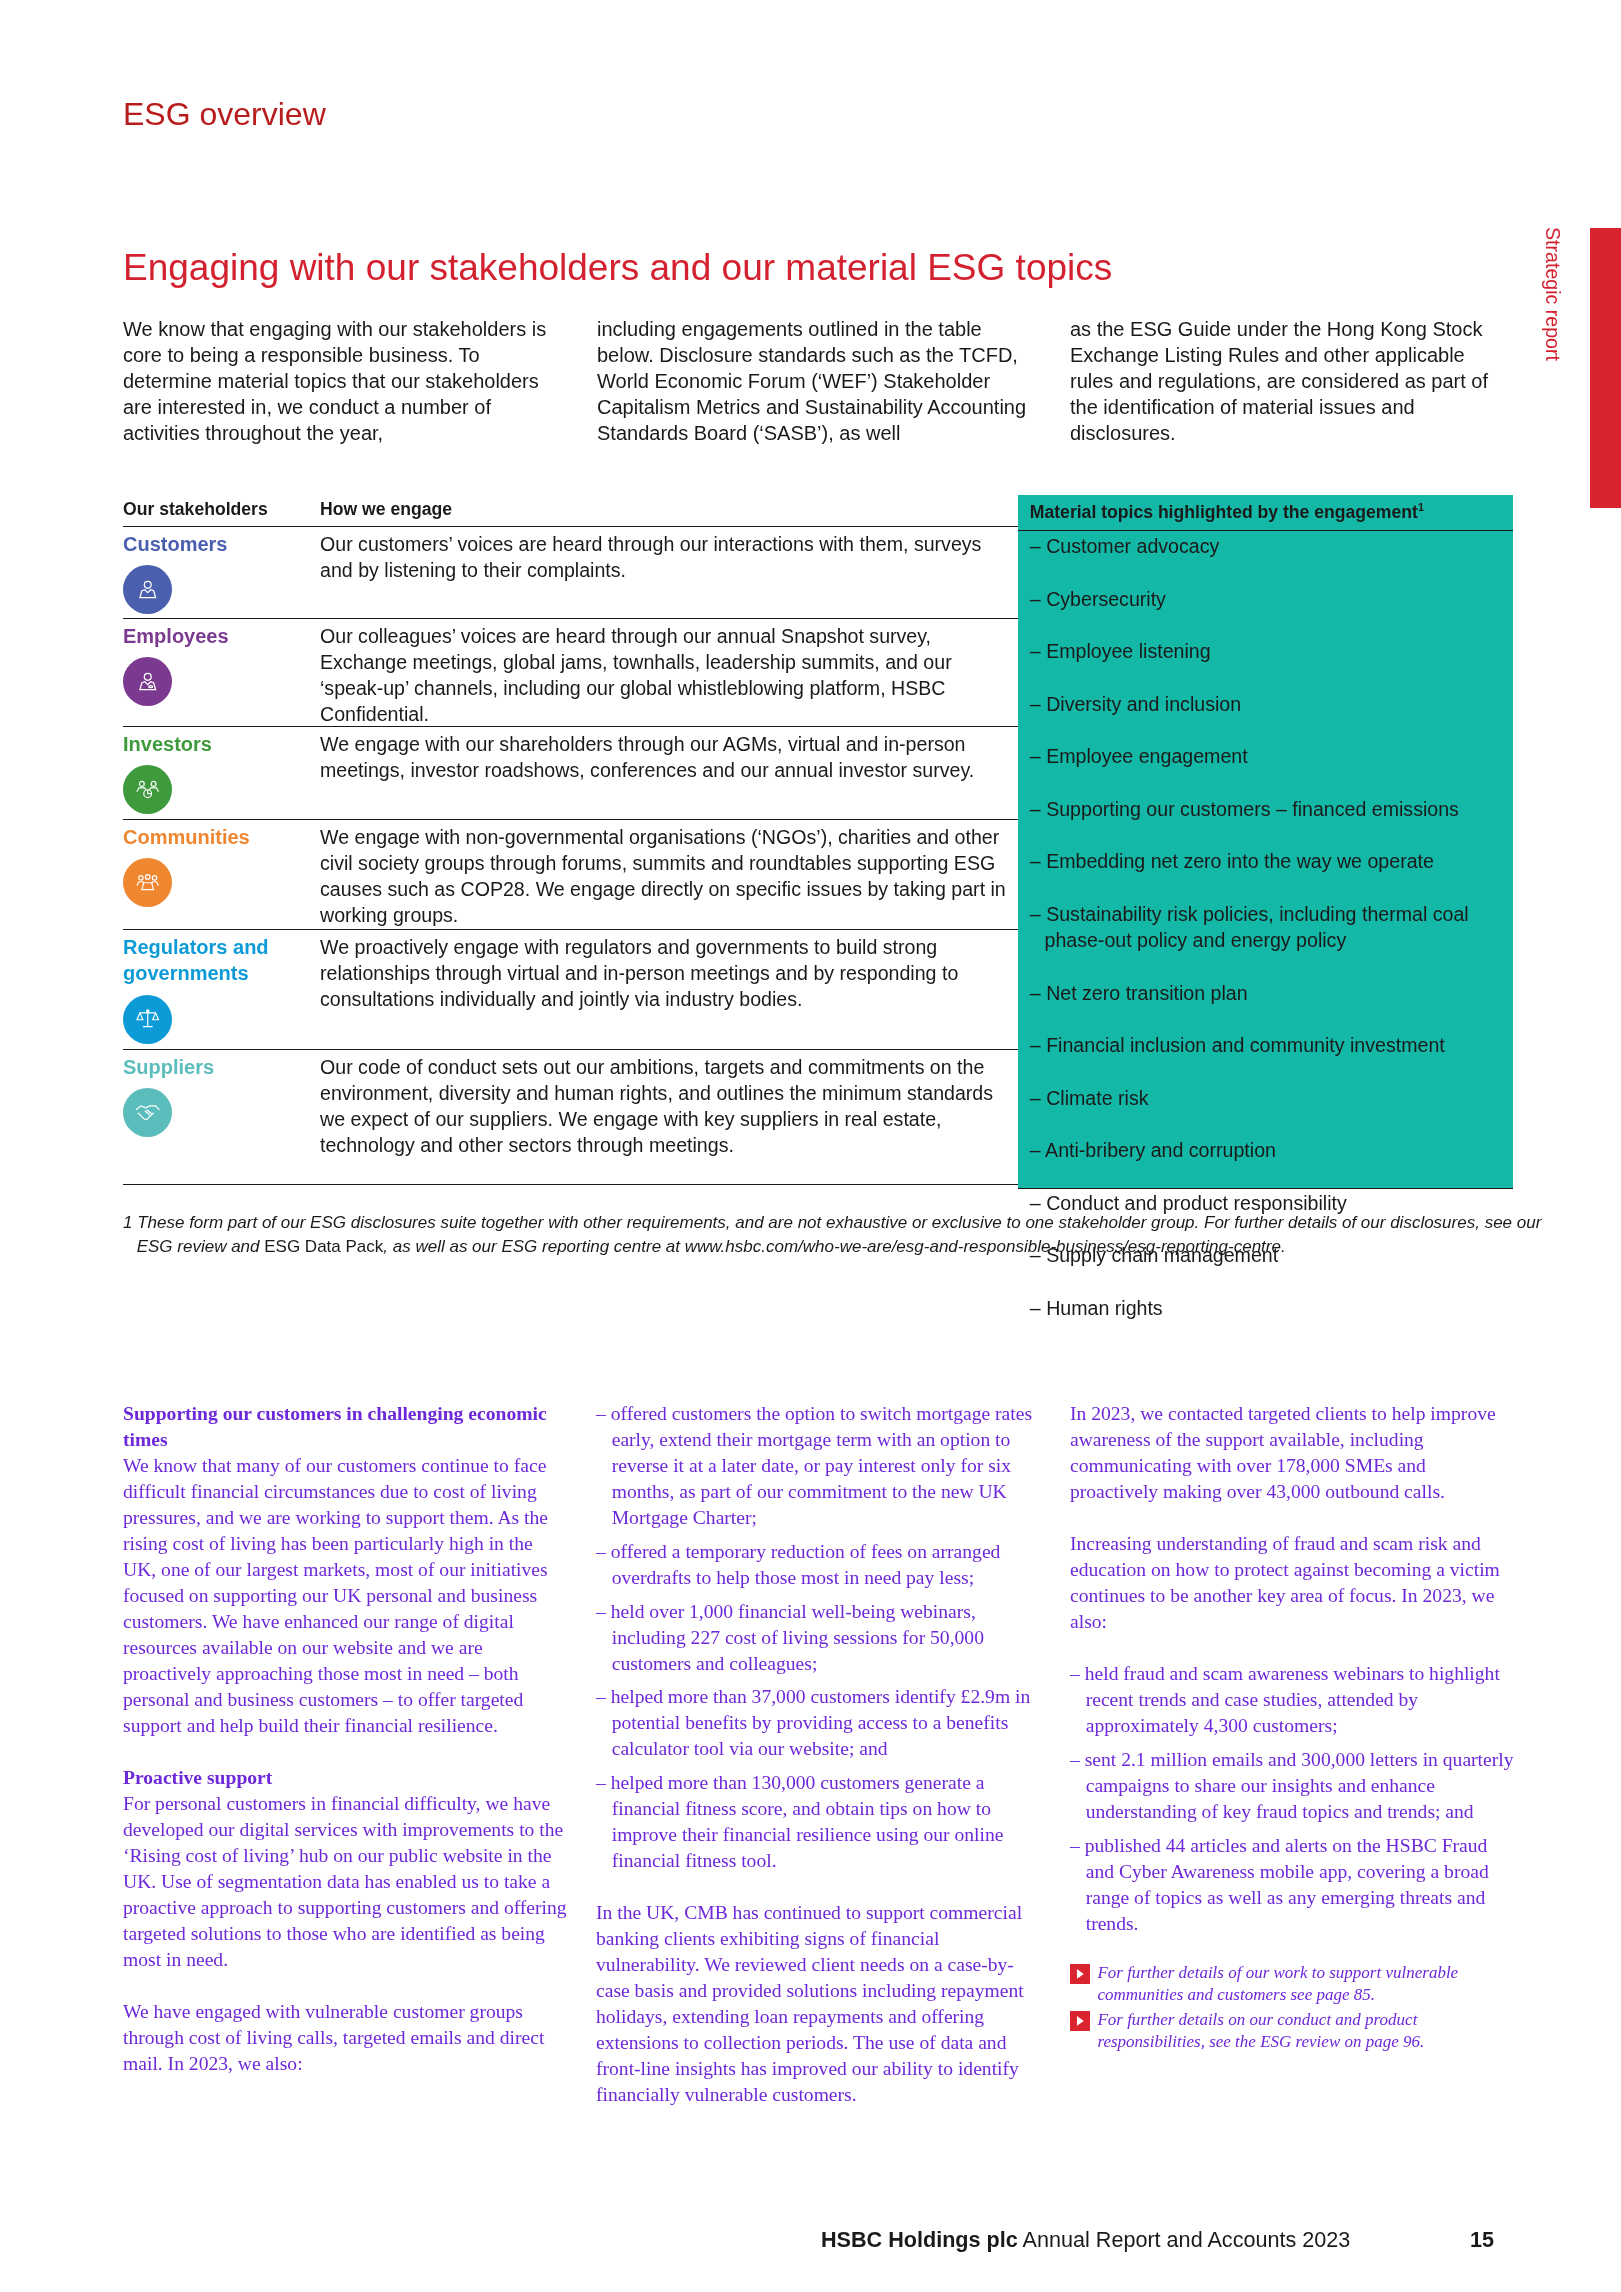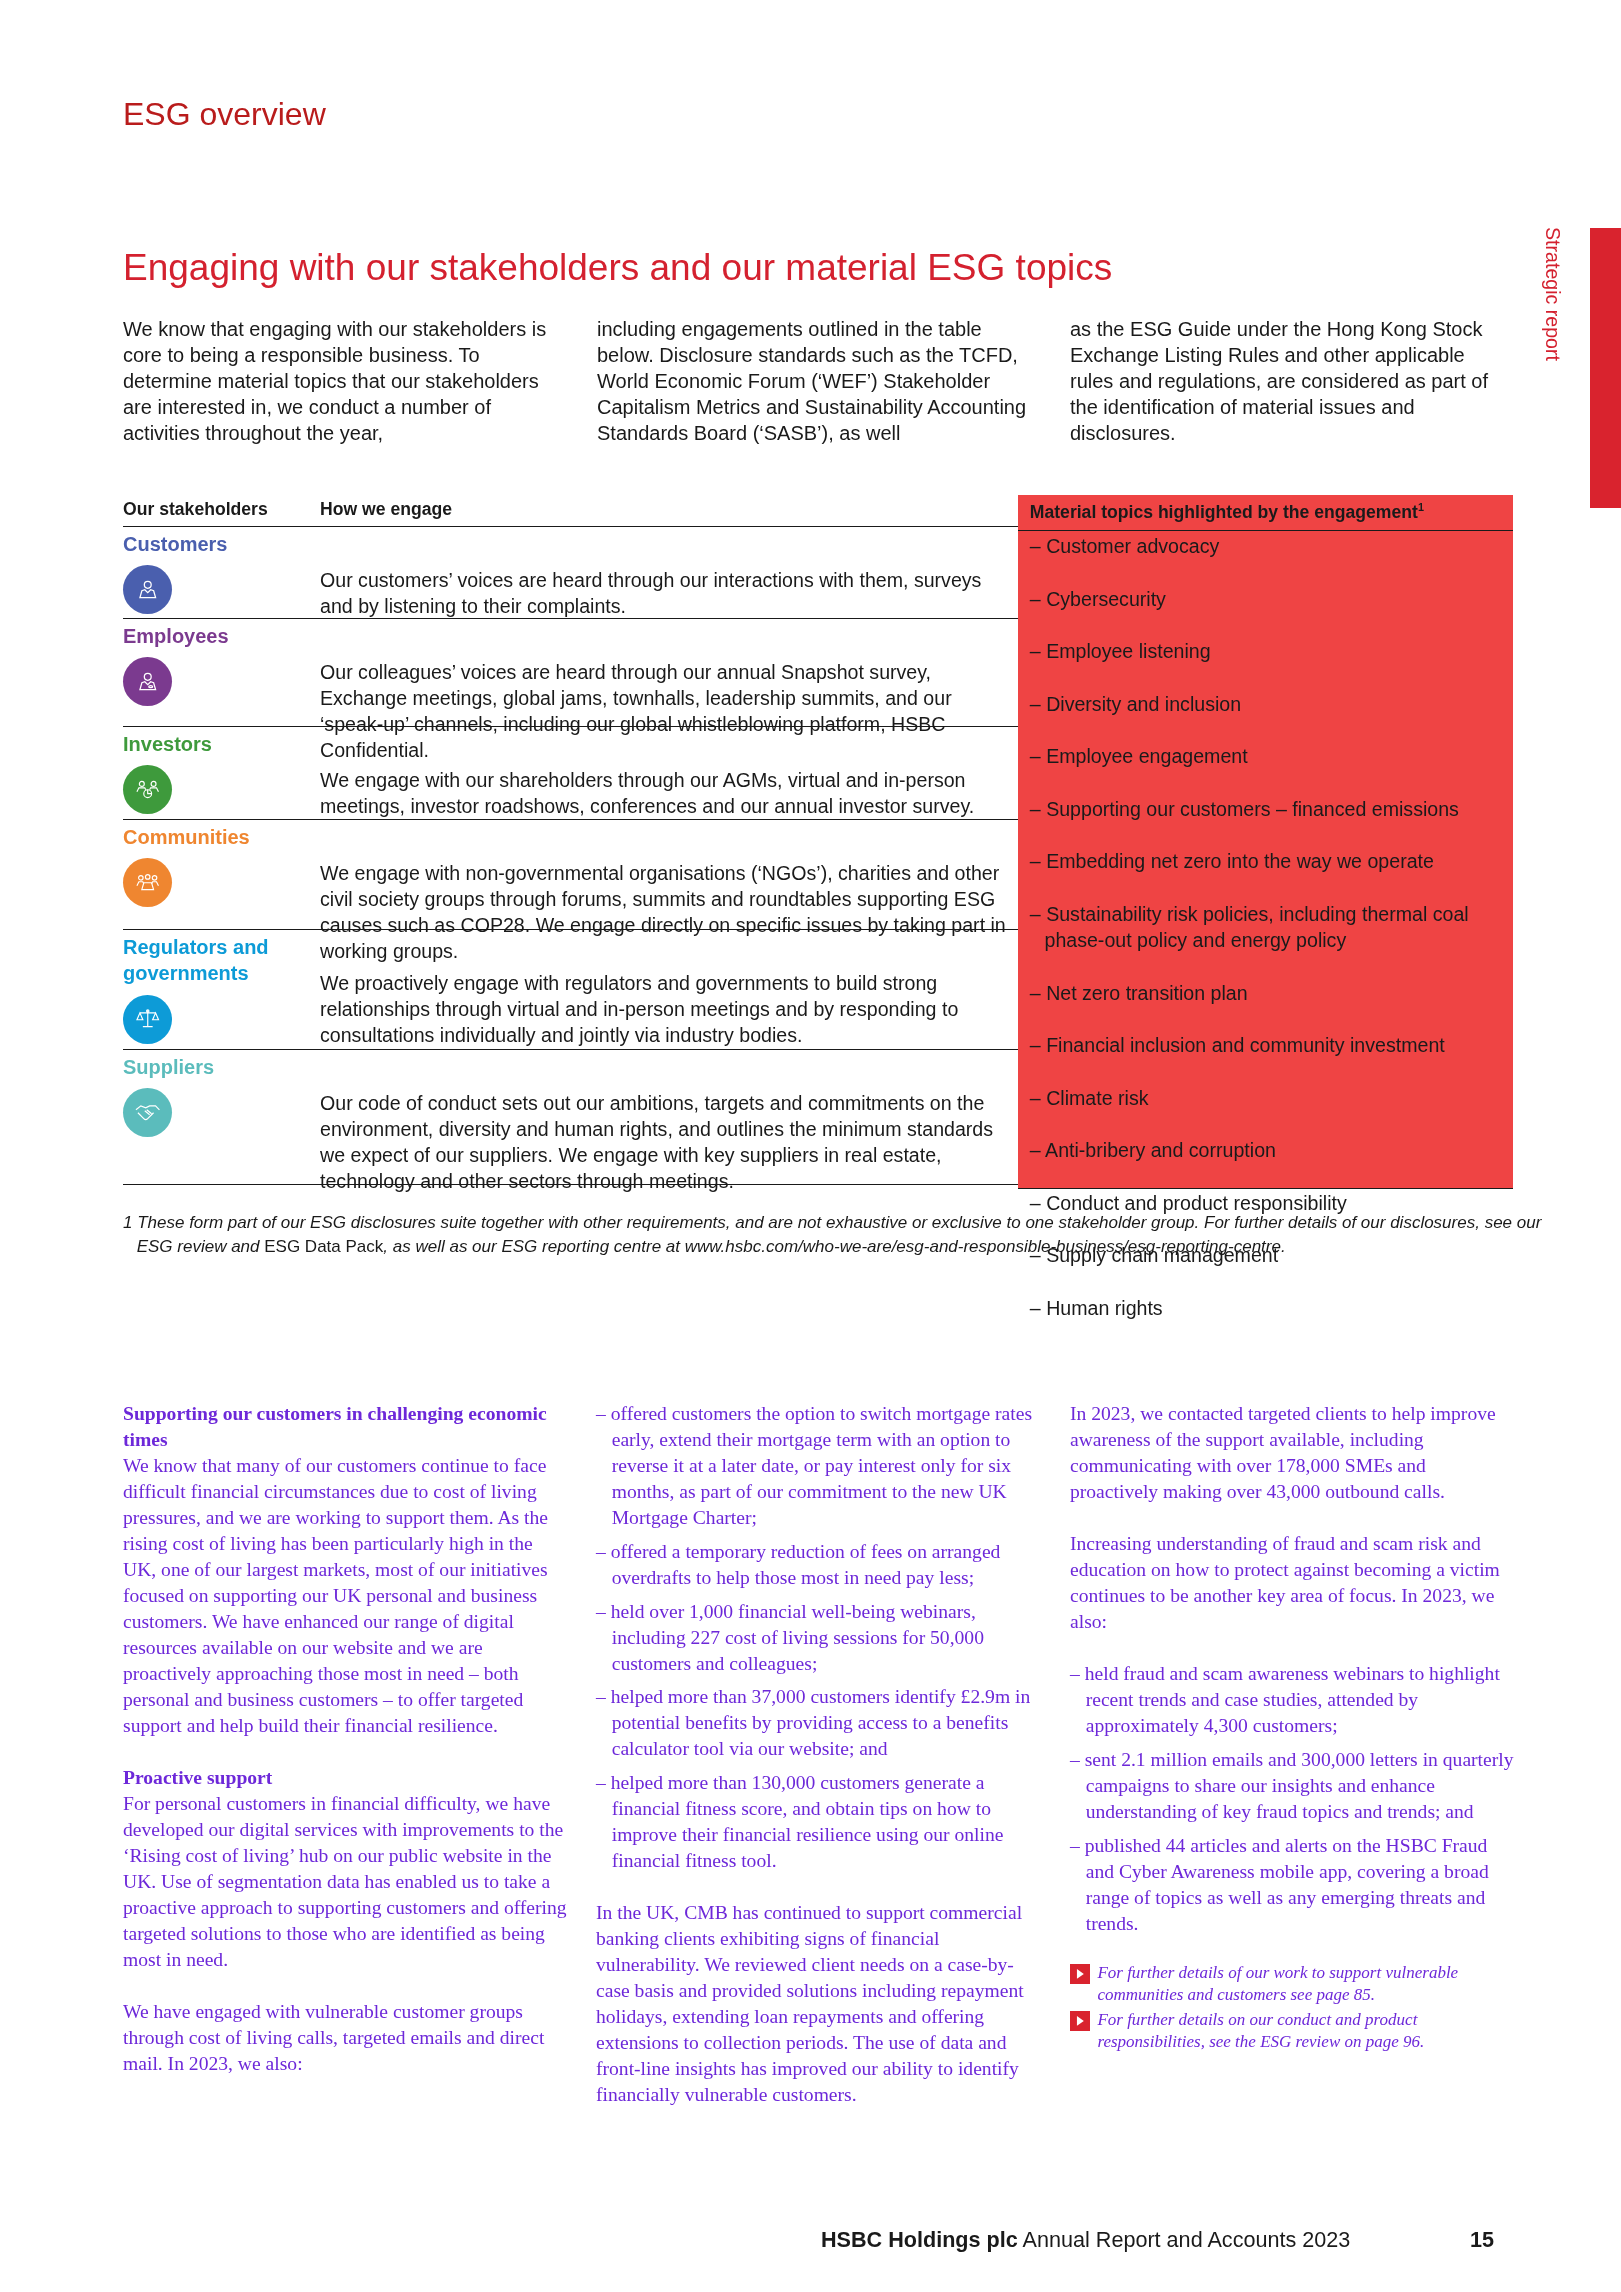--- a/index.html
+++ b/index.html
@@ -13,23 +13,23 @@
   .intro.c1 { left:123px; } .intro.c2 { left:597px; } .intro.c3 { left:1070px; }
 
   
   .tbl { left:123px; top:495px; width:895px; }
   .tbl-head { display:flex; height:32px; align-items:flex-end; padding-bottom:5.9px; border-bottom:1.5px solid #1a1a1a; font-weight:bold; font-size:17.6px; box-sizing:border-box; }
   .tbl-head .h1 { width:197px; }
   .row { display:flex; border-bottom:1.5px solid #1a1a1a; box-sizing:border-box; }
   .row .who { width:197px; padding-top:3.9px; }
   .row .who .name { font-weight:bold; font-size:20px; line-height:26.5px; }
   .row .who .icon { width:49px; height:49px; border-radius:50%; margin-top:7.8px; display:flex; align-items:center; justify-content:center; }
-  .row .how { flex:1; font-size:19.6px; line-height:26px; padding-top:3.9px; padding-right:9.8px;margin-top:36px; }
-
-  .mat { left:1018px; top:495px; width:495px; height:694px; background:#ef4444; border-bottom:1.5px solid #1a1a1a; box-sizing:border-box; }
+  .row .how { flex:1; font-size:19.6px; line-height:26px; padding-top:3.9px; padding-right:9.8px; }
+
+  .mat { left:1018px; top:495px; width:495px; height:694px; background:#14b8a6; border-bottom:1.5px solid #1a1a1a; box-sizing:border-box; }
   .mat-head { height:36px; border-bottom:1.5px solid #1a1a1a; box-sizing:border-box; padding:5.9px 11.8px 0 11.8px; font-weight:bold; font-size:17.6px; }
   .mat-head sup { font-size:10.8px; }
   .mat ul { list-style:none; margin:0; padding:0 9.8px 0 11.8px; }
   .mat li { font-size:19.6px; line-height:26.5px; margin-top:26px; padding-left:14.7px; text-indent:-14.7px; }
   .mat li:first-child { margin-top:2px; }
   .mat li::before { content:"– "; }
 
   .footnote { left:123px; top:1211px; width:1411px; font-size:17px; line-height:23.5px; font-style:italic; color:#1a1a1a; padding-left:13.7px; text-indent:-13.7px; }
   .footnote .up { font-style:normal; }
 

